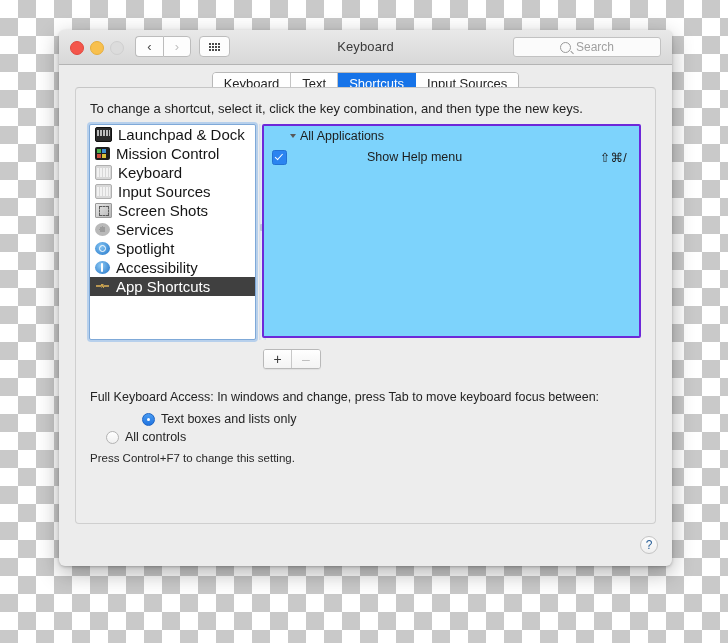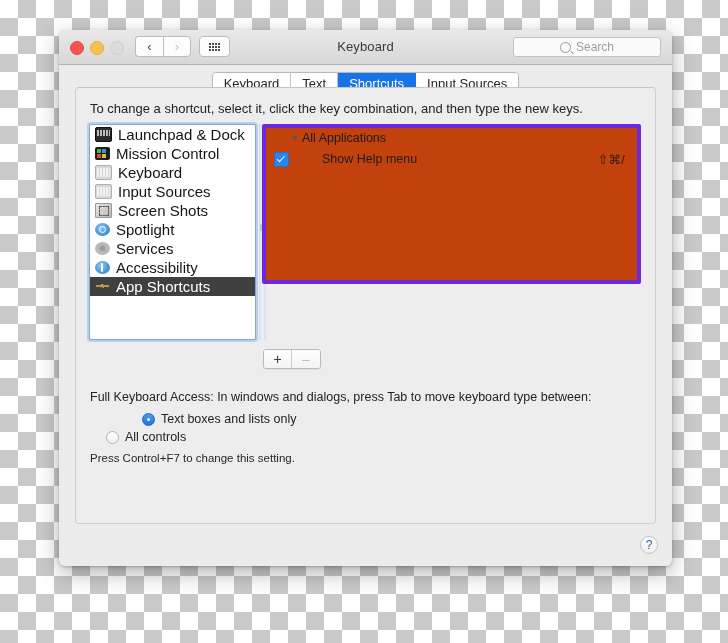--- a/index.html
+++ b/index.html
@@ -282,23 +282,23 @@
     position: absolute;
     left: 1px; top: 100px;
     width: 5px; height: 7px;
     background: #b9c5d6;
     border-radius: 1px;
   }
 
   #right-pane {
     position: absolute;
     left: 186px; top: 36px;
-    width: 379px; height: 160px;
-    background: #c2410c;
-    border: 4px solid #6d28d9;
+    width: 379px; height: 214px;
+    background: #7dd3fc;
+    border: 2px solid #6d28d9;
     border-radius: 2px;
     box-sizing: border-box;
     overflow: hidden;
   }
   #group-row {
     display: flex;
     align-items: center;
     height: 20px;
     padding-left: 27px;
     font-size: 12.5px;
@@ -314,20 +314,21 @@
     flex: 0 0 auto;
   }
   #shortcut-row {
     display: flex;
     align-items: center;
     height: 22px;
     padding-left: 8px;
     padding-right: 12px;
     font-size: 12.5px;
     color: #1d1d1d;
+    gap: 47px;
   }
   #shortcut-checkbox {
     width: 13px; height: 13px;
     background: #2b84f0;
     border: 1px solid #2272d4;
     border-radius: 2.5px;
     position: relative;
     flex: 0 0 13px;
     margin-right: 0;
   }
@@ -502,26 +503,26 @@
       </div>
       <div class="src-item">
         <span class="sicon ic-inputsrc"></span>
         <span>Input Sources</span>
       </div>
       <div class="src-item">
         <span class="sicon ic-screenshot"></span>
         <span>Screen Shots</span>
       </div>
       <div class="src-item">
+        <span class="sicon ic-services"></span>
+        <span>Services</span>
+      </div>
+      <div class="src-item">
         <span class="sicon ic-spotlight"></span>
         <span>Spotlight</span>
-      </div>
-      <div class="src-item">
-        <span class="sicon ic-services"></span>
-        <span>Services</span>
       </div>
       <div class="src-item">
         <span class="sicon ic-accessibility"></span>
         <span>Accessibility</span>
       </div>
       <div class="src-item selected">
         <span class="sicon ic-appshortcuts"></span>
         <span>App Shortcuts</span>
       </div>
     </div>
@@ -538,21 +539,21 @@
         <span id="shortcut-name">Show Help menu</span>
         <span id="shortcut-keys">⇧⌘/</span>
       </div>
     </div>
 
     <div id="pm-group">
       <div class="pmbtn">+</div>
       <div class="pmbtn">–</div>
     </div>
 
-    <div id="fka-label">Full Keyboard Access: In windows and dialogs, press Tab to move keyboard type between:</div>
+    <div id="fka-label">Full Keyboard Access: In windows and change, press Tab to move keyboard focus between:</div>
 
     <div class="radio-row" id="radio-row-1">
       <span class="radio on"></span>
       <span>Text boxes and lists only</span>
     </div>
     <div class="radio-row" id="radio-row-2">
       <span class="radio"></span>
       <span>All controls</span>
     </div>
 

